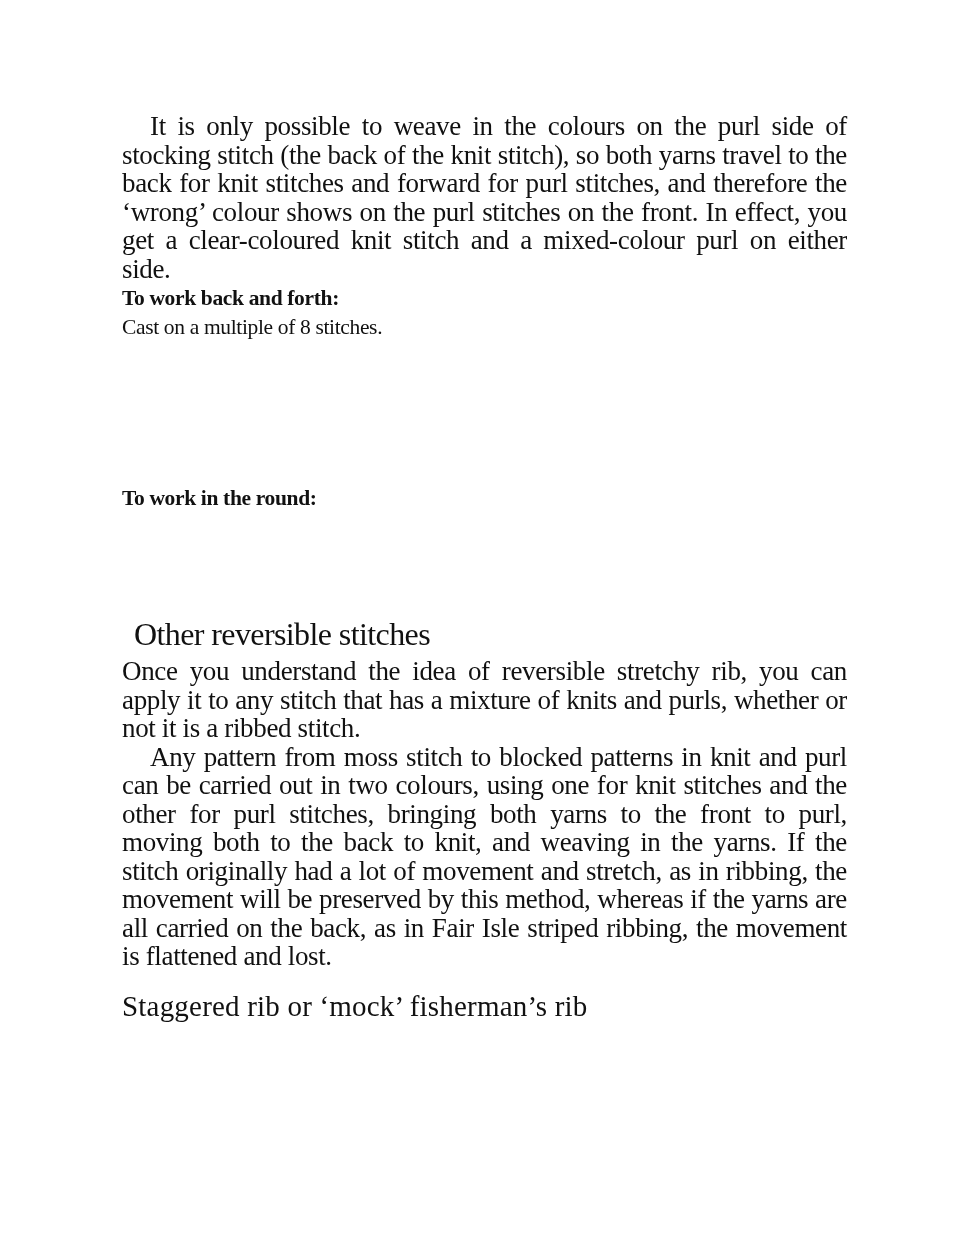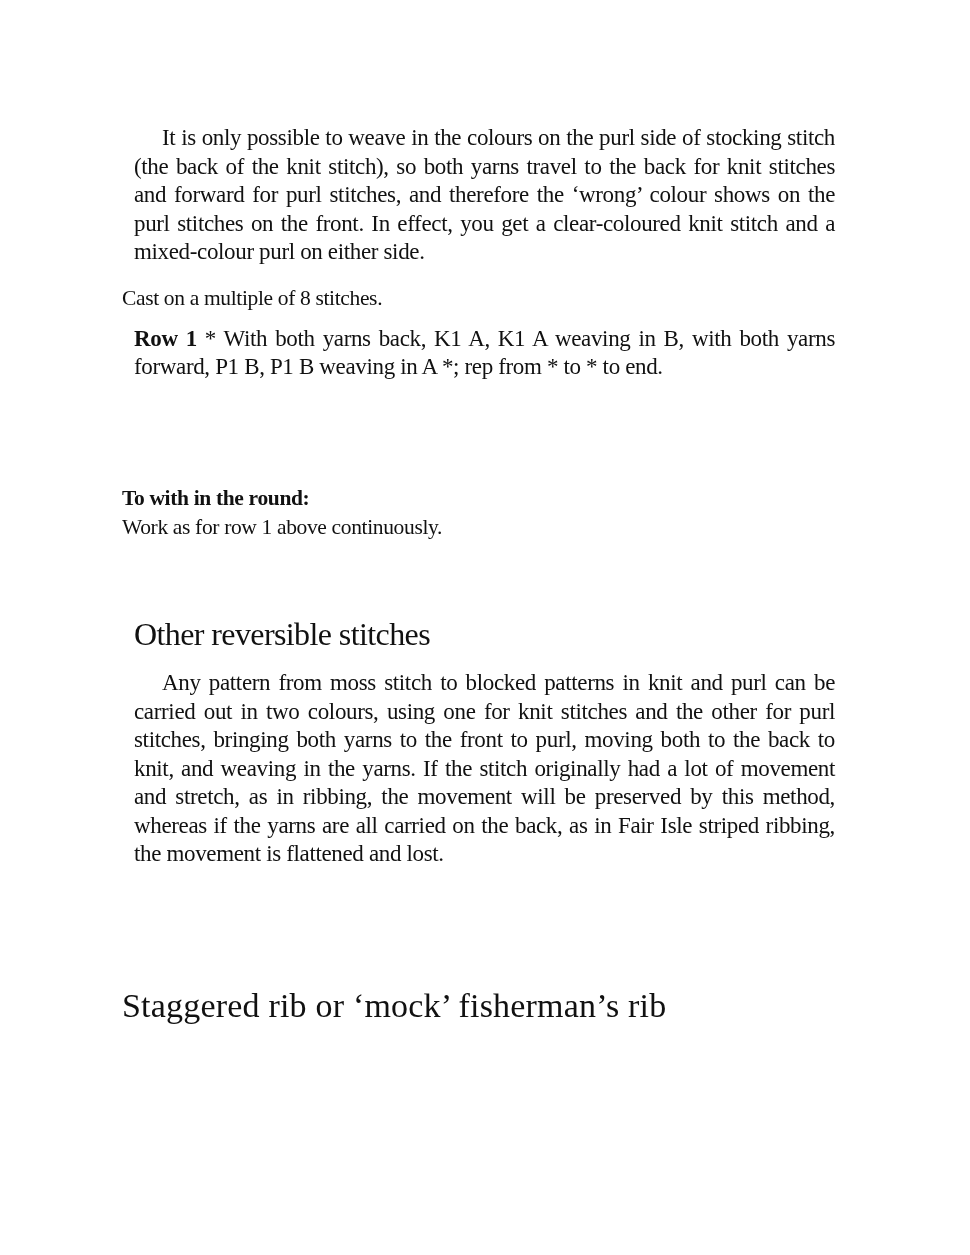--- a/index.html
+++ b/index.html
@@ -15,22 +15,22 @@
       font-family: "Liberation Serif", "DejaVu Serif", serif;
       color: #111111;
     }
     .page {
       position: absolute;
       left: 122px;
       top: 112px;
       width: 725px;
     }
     .p {
-      margin: 12px;
-      font-size: 23px;
+      margin: 0;
+      font-size: 27px;
       line-height: 28.5px;
       text-align: justify;
       letter-spacing: -0.35px;
       word-spacing: 0px;
     }
     .indent {
       text-indent: 28px;
     }
     .line {
       display: block;
@@ -54,47 +54,47 @@
       line-height: 40px;
       letter-spacing: -0.6px;
       margin: 12px;
       font-weight: normal;
     }
     .block4 { position: absolute; top: 545px; left: 0; width: 725px; }
     .h2 {
       position: absolute;
       top: 878px;
       left: 0;
-      font-size: 34px;
+      font-size: 29px;
       line-height: 32px;
       letter-spacing: 0.2px;
       margin: 0;
       font-weight: normal;
     }
   </style>
 </head>
 <body>
 
 <div class="page">
 
   <div class="block1">
     <p class="p indent">It is only possible to weave in the colours on the purl side of stocking stitch (the back of the knit stitch), so both yarns travel to the back for knit stitches and forward for purl stitches, and therefore the ‘wrong’ colour shows on the purl stitches on the front. In effect, you get a clear-coloured knit stitch and a mixed-colour purl on either side.</p>
   </div>
 
   <div class="block2">
+    <div class="line b">To work back and forth:</div>
     <div class="line">Cast on a multiple of 8 stitches.</div>
-    <p class="p"><span class="b">Row 1</span><span> * With both yarns back, K1 A, K1 A weaving in B, with both yarns forward, P1 B, P1 B weaving in A *; rep from * to * to end.</span></p>
   </div>
 
   <div class="block3">
-    <div class="line b">To with in the round:</div>
-    <div class="line">Work as for row 1 above continuously.</div>
+    <div class="line b">To work in the round:</div>
   </div>
 
   <h1 class="h1">Other reversible stitches</h1>
 
   <div class="block4">
+    <p class="p">Once you understand the idea of reversible stretchy rib, you can apply it to any stitch that has a mixture of knits and purls, whether or not it is a ribbed stitch.</p>
     <p class="p indent">Any pattern from moss stitch to blocked patterns in knit and purl can be carried out in two colours, using one for knit stitches and the other for purl stitches, bringing both yarns to the front to purl, moving both to the back to knit, and weaving in the yarns. If the stitch originally had a lot of movement and stretch, as in ribbing, the movement will be preserved by this method, whereas if the yarns are all carried on the back, as in Fair Isle striped ribbing, the movement is flattened and lost.</p>
   </div>
 
   <h2 class="h2">Staggered rib or ‘mock’ fisherman’s rib</h2>
 
 </div>
 
 </body></html>

